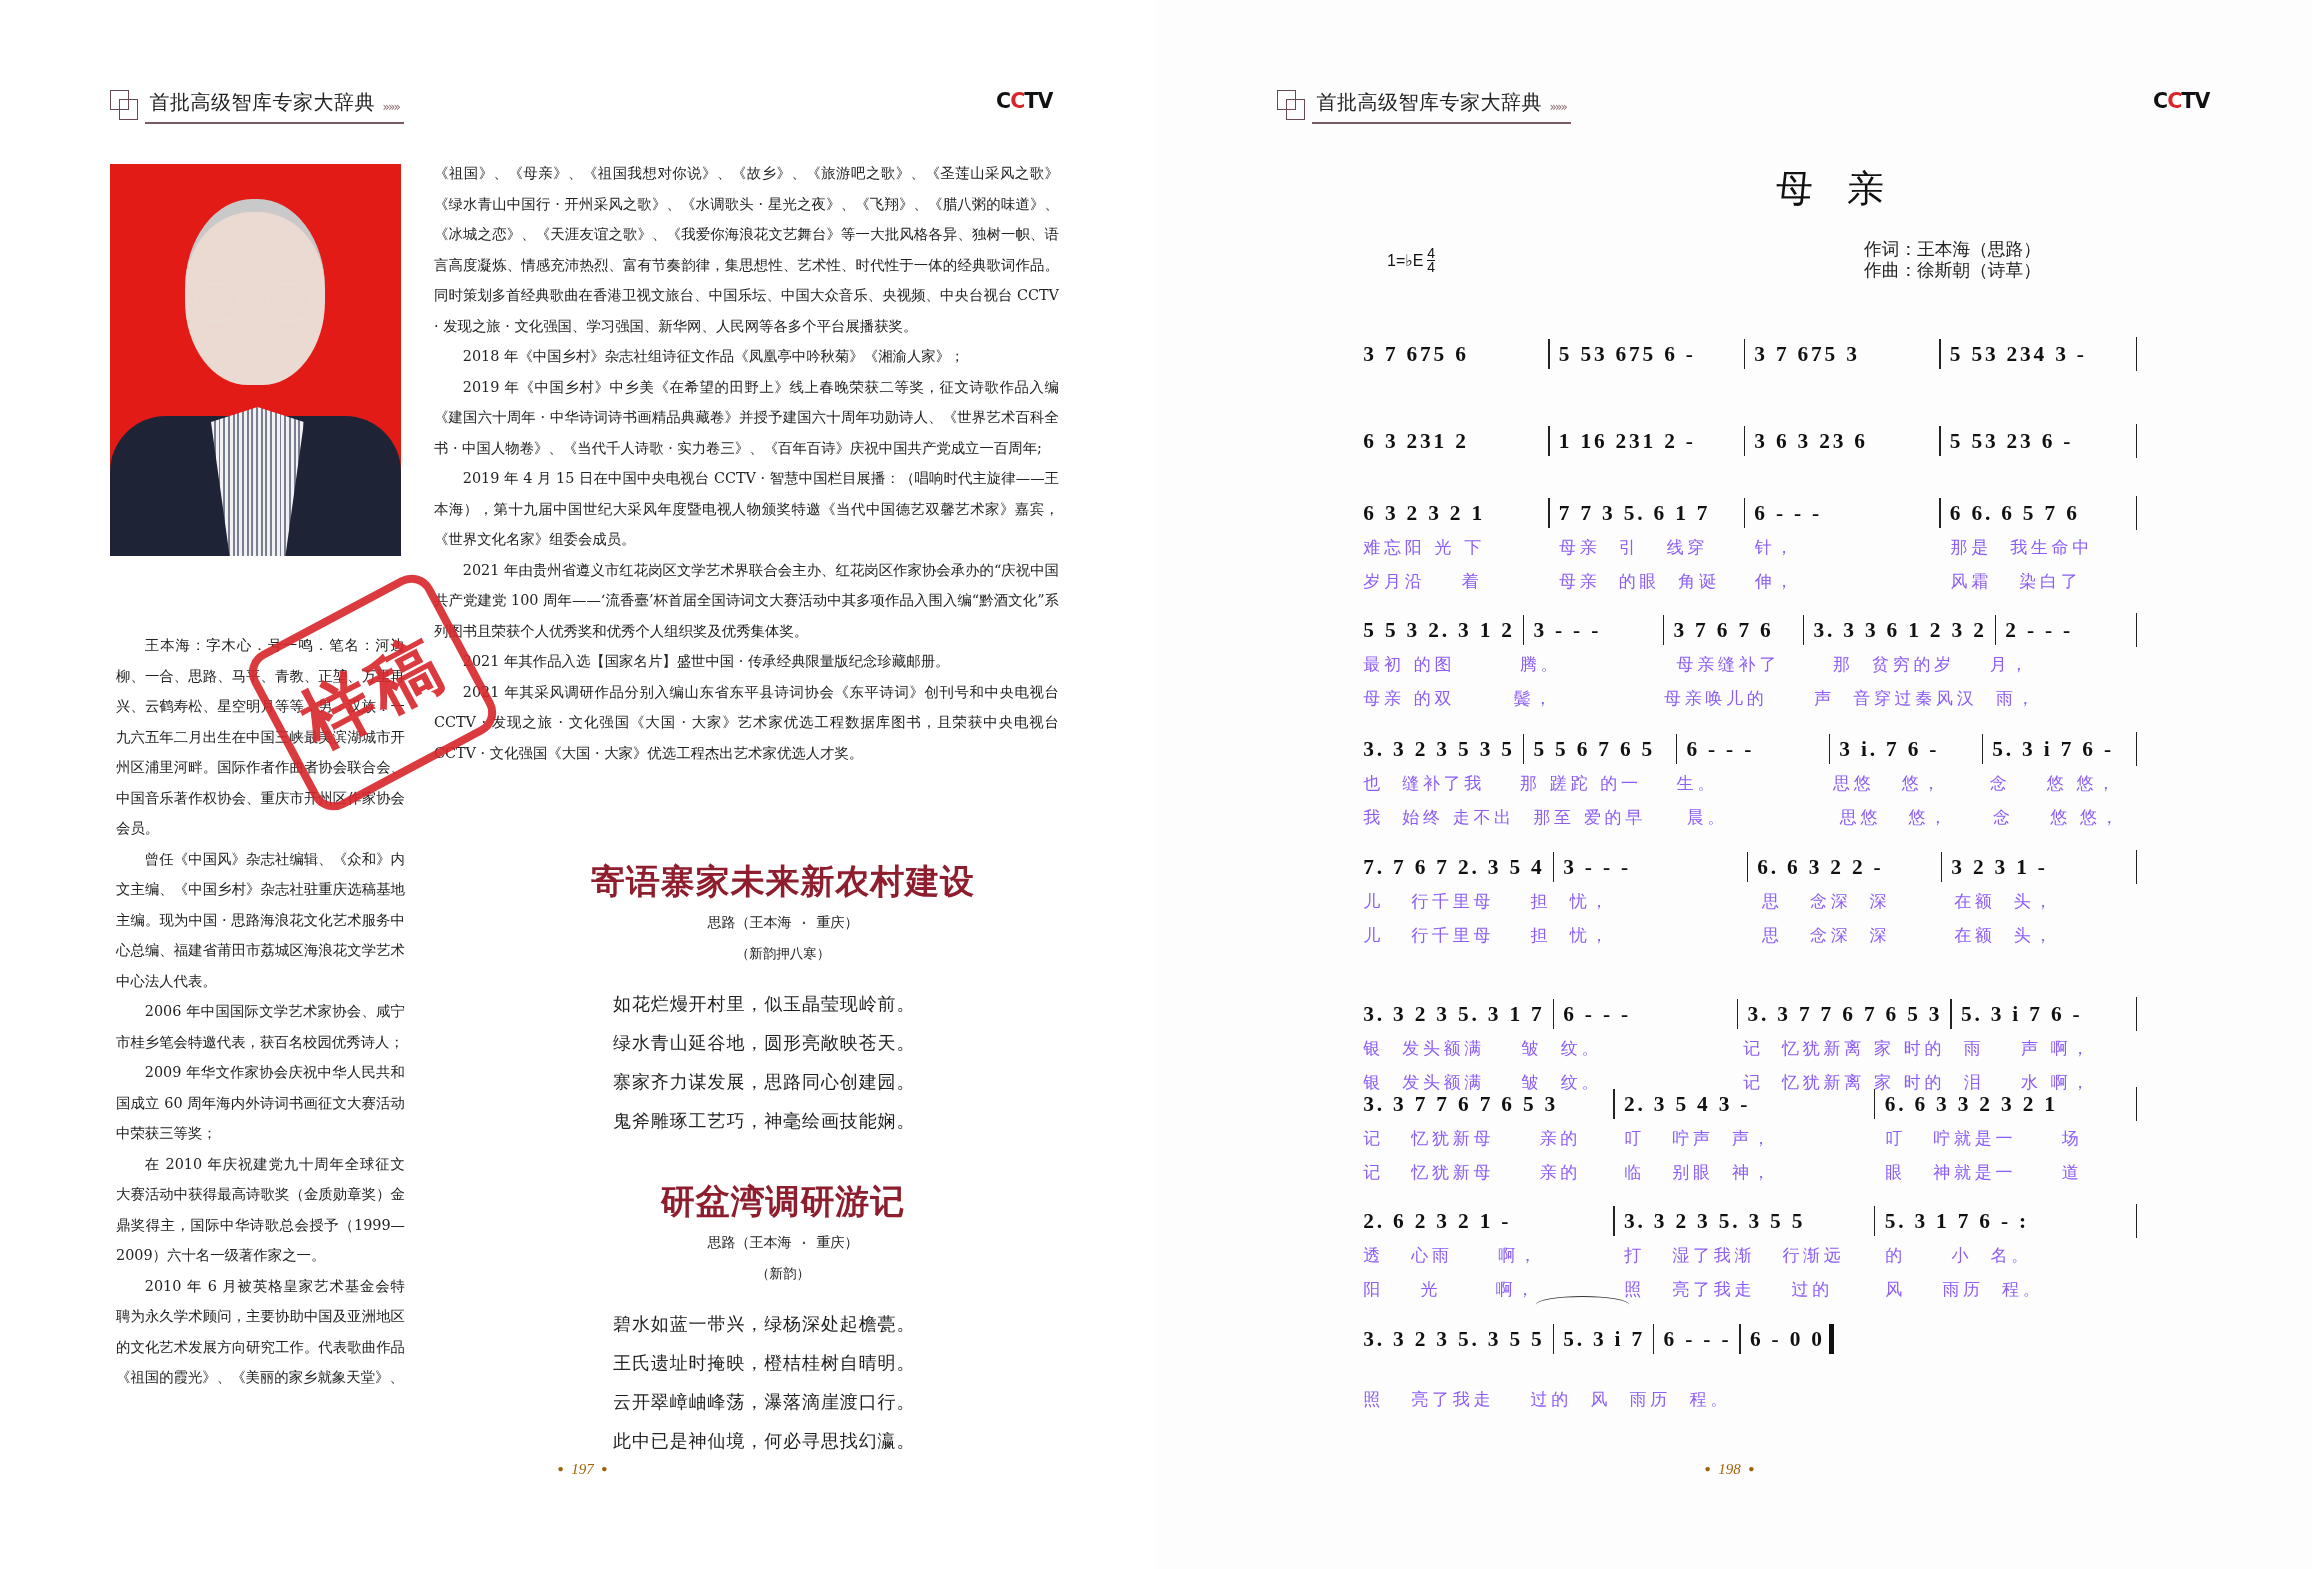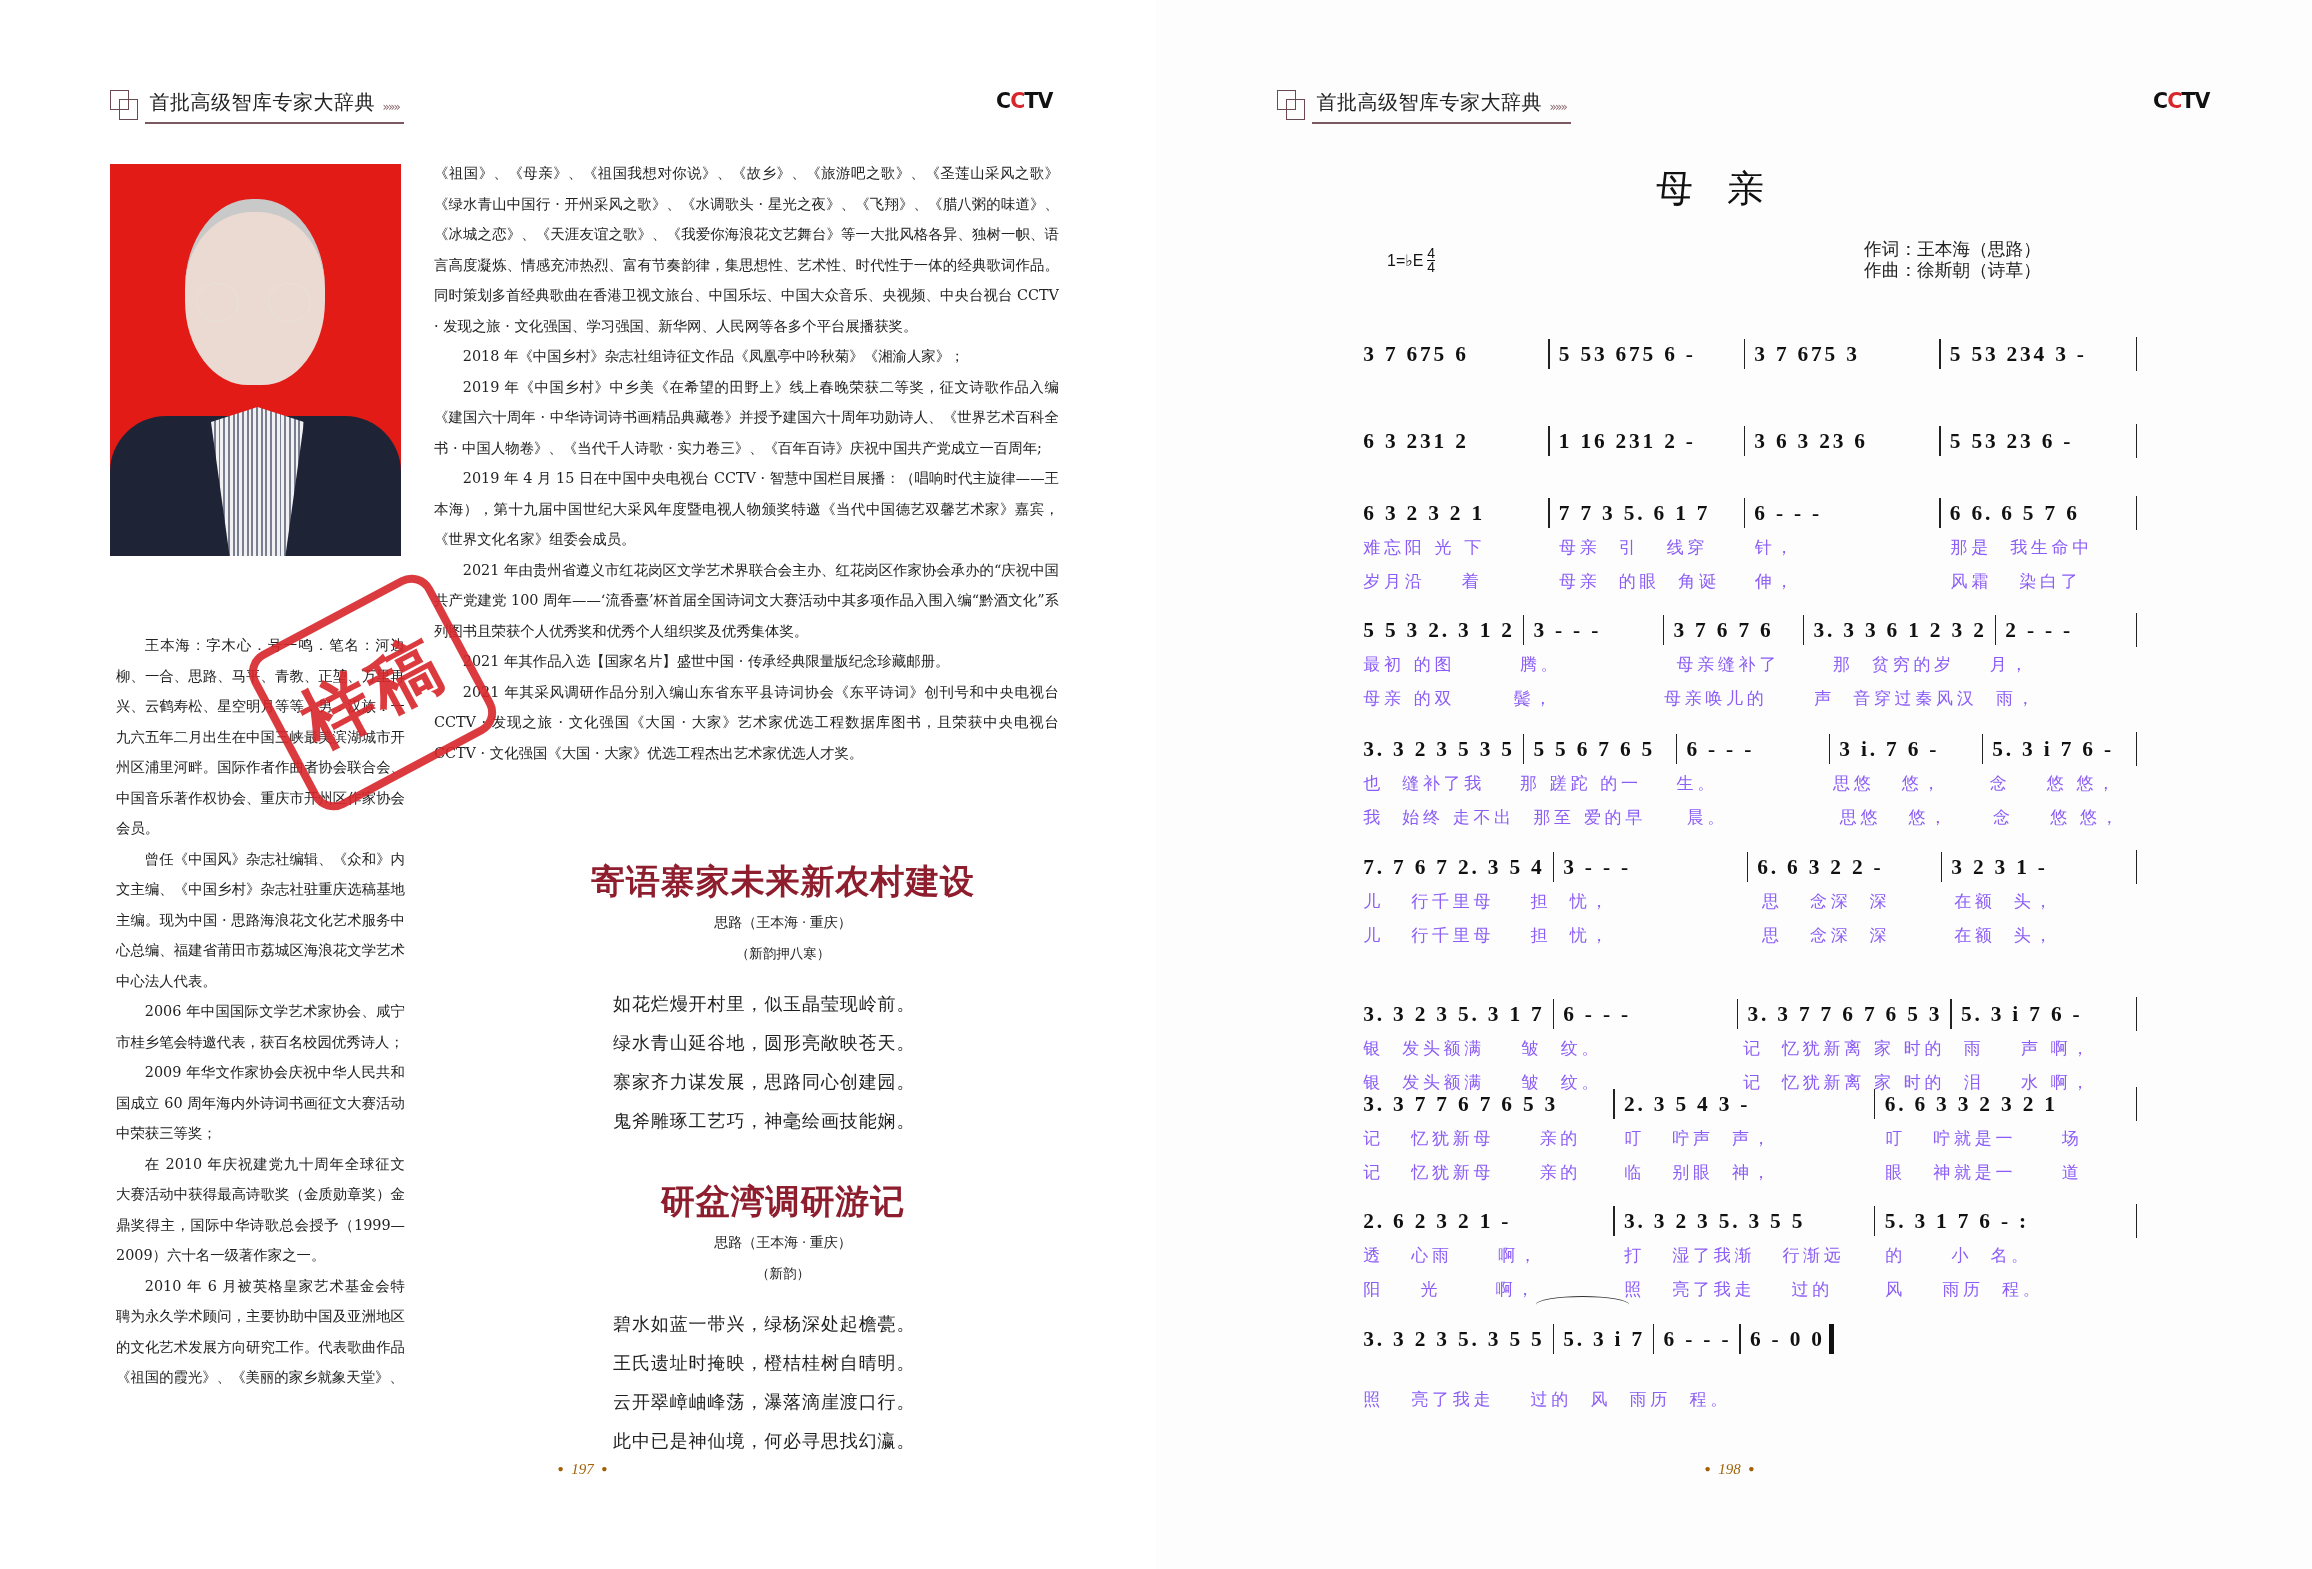--- a/index.html
+++ b/index.html
@@ -31,34 +31,34 @@
 
   .bio-col { position: absolute; left: 116px; top: 630px; width: 289px; font-size: 14.4px; line-height: 30.5px; text-align: justify; color: #222; }
   .bio-col p { text-indent: 2em; }
 
   .main-col { position: absolute; left: 434px; top: 158px; width: 625px; font-size: 14.4px; line-height: 30.5px; text-align: justify; color: #222; }
   .main-col p.first { text-indent: 0; }
   .main-col p { text-indent: 2em; }
 
   .poem { position: absolute; left: 550px; width: 466px; text-align: center; margin-top: 42px; }
   .poem-title { font-family: "DejaVu Serif", serif; font-weight: bold; font-size: 34px; color: #8e1e2e; letter-spacing: 0.9px; }
-  .poem-author { font-family: Liberation Serif, serif; font-size: 14px; color: #222; margin-top: 9.3px; }
+  .poem-author { font-family: Liberation Mono, monospace; font-size: 14px; color: #222; margin-top: 9.3px; }
   .poem-note { font-family: Liberation Sans, sans-serif; font-size: 13.5px; color: #222; margin-top: 13px; }
   .poem-lines { margin-top: 20.5px; text-align: left; padding-left: 63px; }
   .poem-line { font-family: "DejaVu Sans", sans-serif; font-size: 18px; line-height: 39px; color: #1f1f1f; letter-spacing: 0.9px; }
 
   .folio { position: absolute; top: 1461px; font-family: "Liberation Serif", serif; font-style: italic; font-size: 15px; color: #a16207; }
   .folio .dot { font-style: normal; font-size: 10.3px; margin: 0 7.5px; vertical-align: 1.9px; }
 
   
   .stamp { position: absolute; left: 270px; top: 604px; width: 205px; height: 177px; transform: rotate(-28deg); border: 8.4px solid #d8262b; border-radius: 24px; opacity: 0.9; }
   .stamp-text { position: absolute; left: 0; right: 0; top: 34px; text-align: center; font-family: "DejaVu Sans", sans-serif; font-weight: bold; font-size: 71px; color: #d8262b; letter-spacing: 3.7px; }
 
   
-  .song-title { position: absolute; left: 1656px; top: 164px; font-family: "DejaVu Serif", serif; font-size: 37px; letter-spacing: 34px; color: #111; }
+  .song-title { position: absolute; left: 1776px; top: 164px; font-family: "DejaVu Serif", serif; font-size: 37px; letter-spacing: 34px; color: #111; }
   .key-sig { position: absolute; left: 1387px; top: 247px; font-family: "Liberation Sans", sans-serif; font-size: 16px; color: #111; display: flex; align-items: center; }
   .key-sig .frac { display: inline-flex; flex-direction: column; align-items: center; font-size: 14px; line-height: 13px; margin-left: 3.7px; }
   .key-sig .frac span:first-child { border-bottom: 0.9px solid #111; }
   .credits { position: absolute; left: 1864px; top: 239px; font-family: "DejaVu Sans", sans-serif; font-size: 17.7px; line-height: 20.5px; color: #222; }
 
   .system { position: absolute; left: 1354px; width: 783px; }
   .notes-row { display: flex; align-items: center; height: 34px; font-family: "Liberation Serif", serif; font-weight: bold; font-size: 21.4px; color: #111; }
   .bar { flex: 1 1 0; display: flex; align-items: center; height: 100%; padding: 0 9.3px; position: relative; white-space: nowrap; letter-spacing: 2.8px; }
   .bar:not(:last-child)::after { content: ""; position: absolute; right: 0; top: 1.9px; bottom: 1.9px; width: 1.4px; background: #222; }
   .bar.end-bar { border-right: 1.4px solid #222; }

